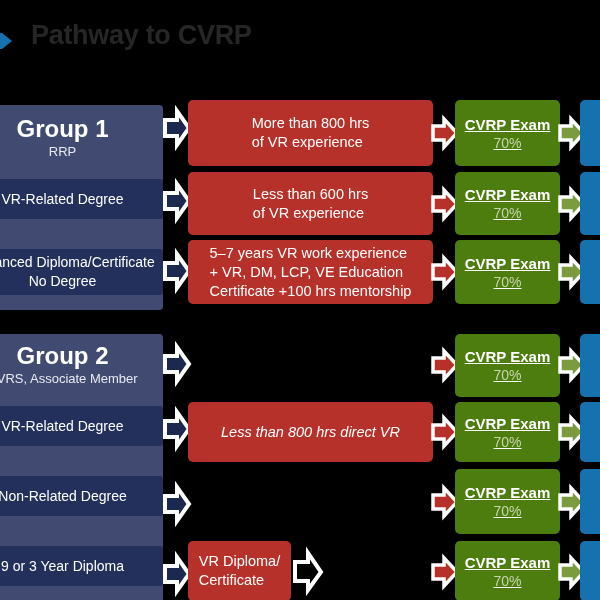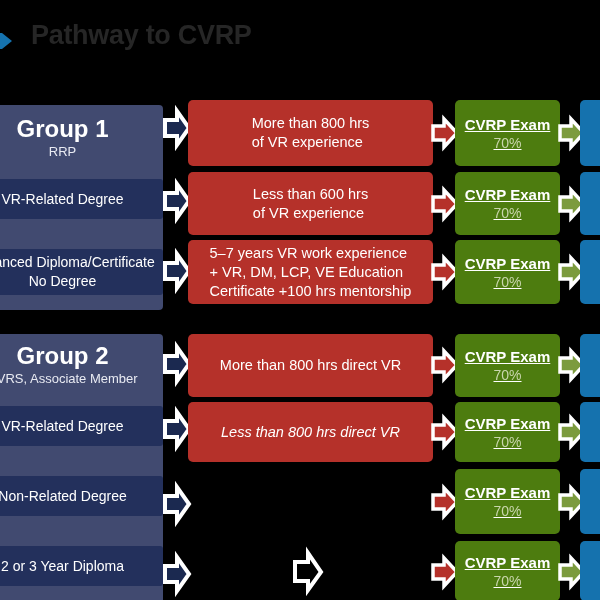--- a/index.html
+++ b/index.html
@@ -180,21 +180,21 @@
     </div>
     <div class="group-row" style="top:72px;height:40px;">
       <span>VR-Related Degree</span>
     </div>
     <div class="group-row plain" style="top:116px;height:22px;"></div>
     <div class="group-row" style="top:142px;height:40px;">
       <span>Non-Related Degree</span>
     </div>
     <div class="group-row plain" style="top:186px;height:22px;"></div>
     <div class="group-row" style="top:212px;height:40px;">
-      <span>2 or 3 Year Diploma</span>
+      <span>9 or 3 Year Diploma</span>
     </div>
   </div>
 
   <div class="arrow" style="left:163px;top:340px;">
     <svg width="28" height="40" viewBox="0 0 28 40">
       <path d="M2,12 L14,12 L14,3 L26,20 L14,37 L14,28 L2,28 Z" fill="#1b2950" stroke="#ffffff" stroke-width="4"></path>
     </svg>
   </div>
   <div class="arrow" style="left:163px;top:405px;">
     <svg width="28" height="40" viewBox="0 0 28 40">
@@ -205,25 +205,26 @@
     <svg width="28" height="40" viewBox="0 0 28 40">
       <path d="M2,12 L14,12 L14,3 L26,20 L14,37 L14,28 L2,28 Z" fill="#1b2950" stroke="#ffffff" stroke-width="4"></path>
     </svg>
   </div>
   <div class="arrow" style="left:163px;top:550px;">
     <svg width="28" height="40" viewBox="0 0 28 40">
       <path d="M2,12 L14,12 L14,3 L26,20 L14,37 L14,28 L2,28 Z" fill="#1b2950" stroke="#ffffff" stroke-width="4"></path>
     </svg>
   </div>
 
-  <div class="box red" style="left:188px;top:330px;width:245px;height:63px;">
-    <span style="white-space:pre-line;">More than 800 hrs direct VR</span>
-  </div>
   <div class="box red" style="left:188px;top:398px;width:245px;height:60px;">
     <span style="white-space:pre-line;font-style:italic;">Less than 800 hrs direct VR</span>
+  </div>
+  <div class="box red" style="left:188px;top:537px;width:103px;height:60px;">
+    <span style="white-space:pre-line;">VR Diploma/
+Certificate</span>
   </div>
   <div class="arrow" style="left:293px;top:545px;">
     <svg width="30" height="44" viewBox="0 0 30 44">
       <path d="M2,13 L15,13 L15,4 L28,23 L15,41 L15,32 L2,32 Z" fill="#000000" stroke="#ffffff" stroke-width="4"></path>
     </svg>
   </div>
 
   <div class="arrow" style="left:431px;top:344px;">
     <svg width="28" height="34" viewBox="0 0 28 34">
       <path d="M2,10 L13,10 L13,3 L26,17 L13,31 L13,24 L2,24 Z" fill="#b5312a" stroke="#ffffff" stroke-width="3.5"></path>

